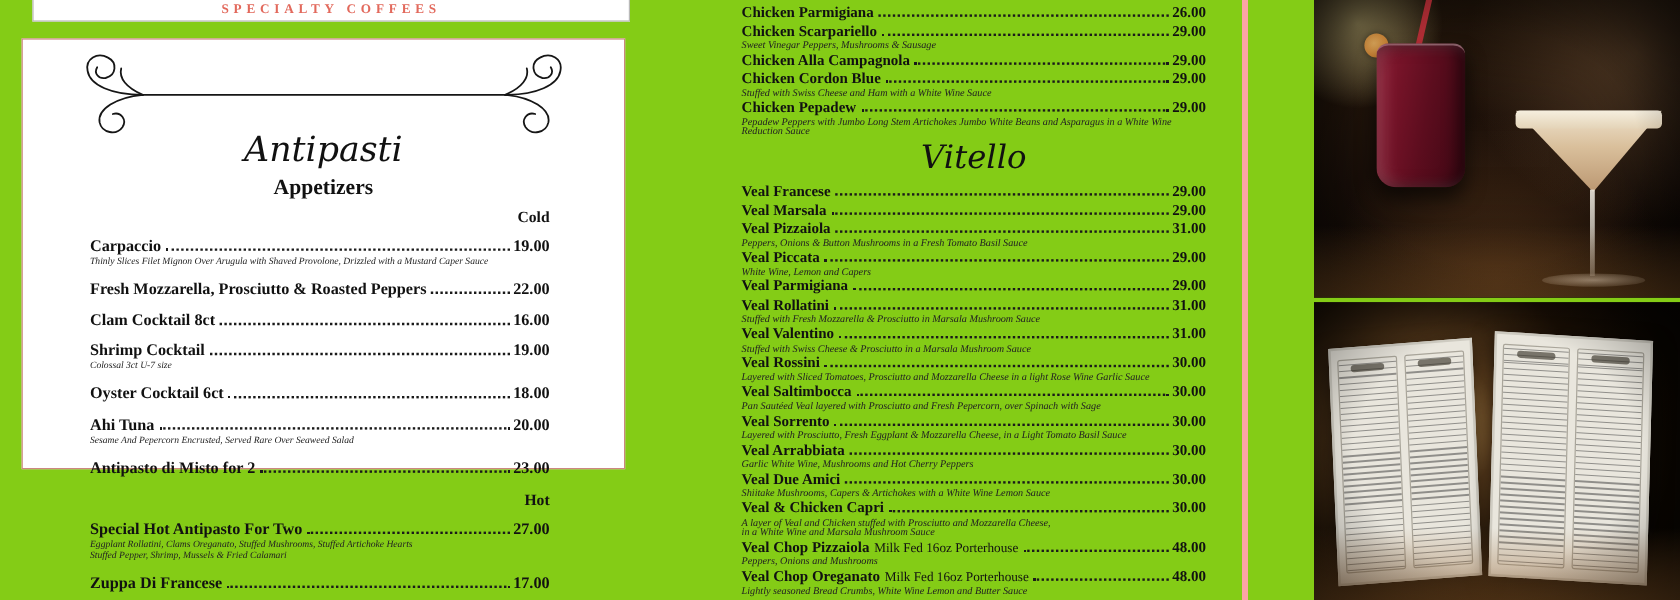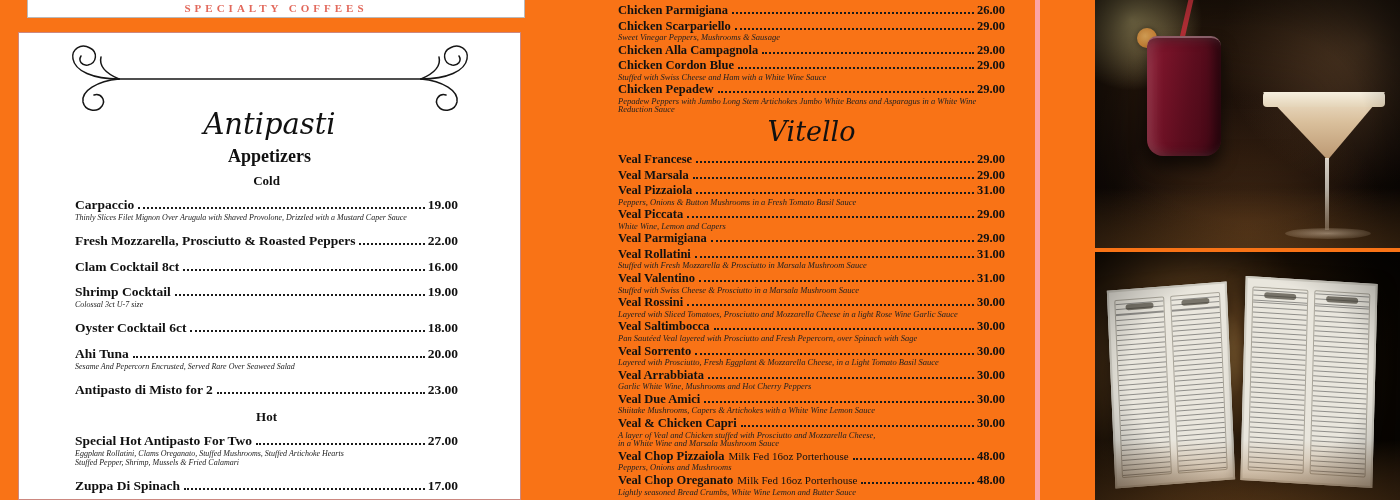--- a/index.html
+++ b/index.html
@@ -1,42 +1,42 @@
 <!DOCTYPE html>
 <html><head>
 <meta charset="utf-8">
 <style>
   html,body { margin:0; padding:0; background:#ffffff; }
   .canvas {
-    position:relative; width:1400px; height:500px; background:#f97316;
+    position:relative; width:1400px; height:500px; background:#84cc16;
     overflow:hidden; font-family:"Liberation Serif", serif; color:#111;
   }
 
   
   .left-page { position:absolute; left:18px; top:0; width:509px; height:500px; }
   .coffee-banner {
     position:absolute; left:9px; top:-28px; width:498px; height:46px;
     border:1px solid #b9b9b9; background:#fff;
     display:flex; align-items:flex-end; justify-content:center; padding-bottom:3px; box-sizing:border-box;
   }
   .coffee-banner span {
     color:#e2695c; font-weight:bold; font-size:11px; letter-spacing:4px;
   }
   .antipasti-frame {
-    position:absolute; left:0; top:32px; width:503px; height:468px;
+    position:absolute; left:0; top:32px; width:503px; height:359px;
     border:1px solid #cc8880; background:#fff; box-sizing:border-box;
   }
   .ornament { text-align:center; margin-top:6px; height:78px; }
   .script-title {
     font-family:"DejaVu Serif", serif; font-style:italic; text-align:center;
   }
   .left-title { font-size:29px; margin-top:-10px; }
   .menu-sub { text-align:center; font-weight:bold; font-size:18px; margin-top:5px; }
   .left-items { margin-top:6px; padding:0 62px 0 56px; }
-  .menu-heading { text-align:center; font-weight:bold; font-size:13px; margin:4px 0 9px; }
+  .menu-heading { text-align:right; font-weight:bold; font-size:13px; margin:4px 0 9px; }
   .menu-heading.hot { margin-top:10px; }
 
   
   .row-line { display:flex; align-items:baseline; }
   .item-name { font-weight:bold; white-space:nowrap; }
   .item-suffix { font-weight:normal; white-space:nowrap; margin-left:4px; }
   .dots { flex:1; border-bottom:2px dotted #1a1a1a; margin:0 3px 3px 4px; min-width:12px; }
   .item-price { font-weight:bold; white-space:nowrap; }
   .item-desc { font-style:italic; color:#222; white-space:pre-line; }
 
@@ -208,21 +208,21 @@
 
       <span class="dots"></span>
       <span class="item-price">27.00</span>
     </div>
     <div class="item-desc">Eggplant Rollatini, Clams Oreganato, Stuffed Mushrooms, Stuffed Artichoke Hearts
 Stuffed Pepper, Shrimp, Mussels &amp; Fried Calamari</div>
   </div>
 
   <div class="row">
     <div class="row-line">
-      <span class="item-name">Zuppa Di Spinach</span>
+      <span class="item-name">Zuppa Di Francese</span>
 
       <span class="dots"></span>
       <span class="item-price">17.00</span>
     </div>
 
   </div>
 
 </div>
       </div>
     </div>

